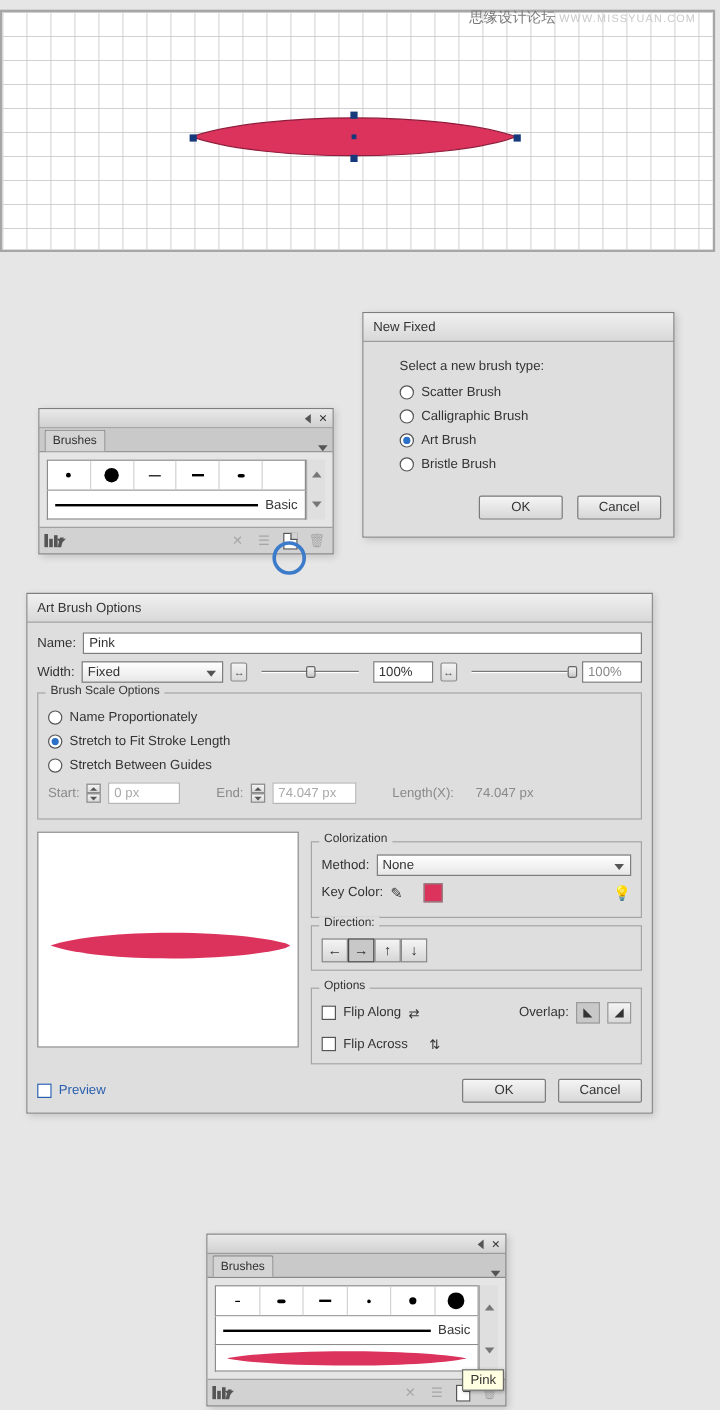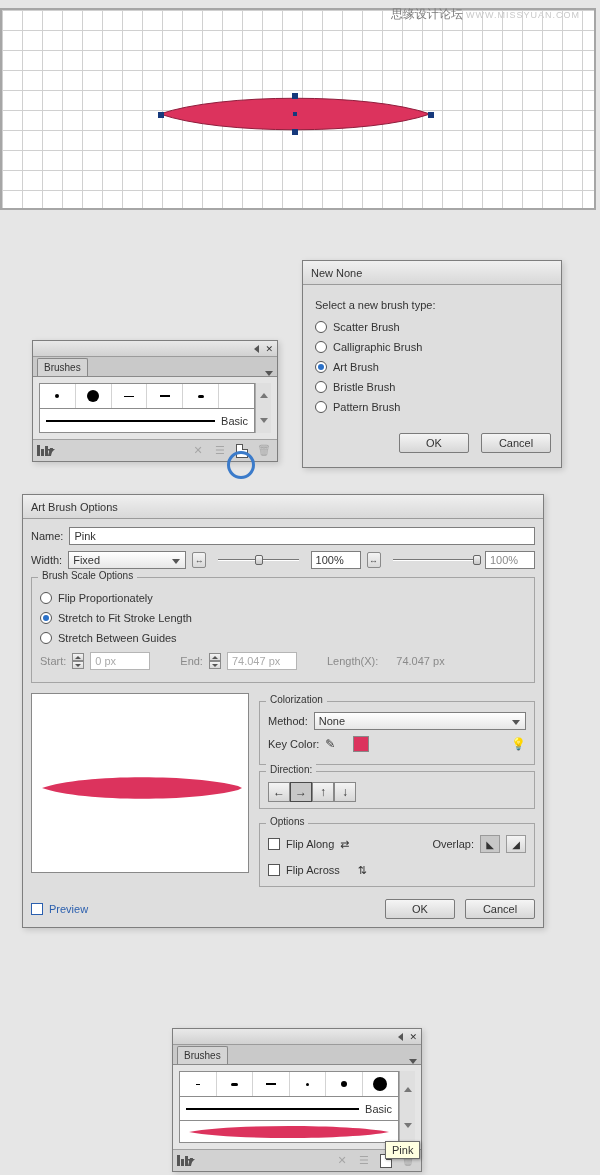--- a/index.html
+++ b/index.html
@@ -242,44 +242,40 @@
     <div class="icon-btn">
         <span class="page-icon"></span>
       </div>
     <div class="icon-btn disabled">🗑</div>
   </div>
   <span class="new-ring" style="left:194px; top:110px;"></span>
 </div>
 
 <div id="newbrush" class="panel">
   <div class="dlg-title">
-      <span>New None</span>
+      <span>New Fixed</span>
     </div>
   <div class="dlg-body">
-    <div class="group" style="border:none;padding:4px 2px;">
+    <div class="group" style="border:none;padding:4px 2px;margin-left:18px;">
       <div style="margin-bottom:6px">Select a new brush type:</div>
       <div class="radio-row">
           <span class="radio"></span>
           <span>Scatter Brush</span>
         </div>
       <div class="radio-row">
           <span class="radio"></span>
           <span>Calligraphic Brush</span>
         </div>
       <div class="radio-row">
           <span class="radio sel"></span>
           <span>Art Brush</span>
         </div>
       <div class="radio-row">
           <span class="radio"></span>
           <span>Bristle Brush</span>
-        </div>
-      <div class="radio-row">
-          <span class="radio"></span>
-          <span>Pattern Brush</span>
         </div>
     </div>
     <div class="btn-row">
       <div class="btn">
           <span>OK</span>
         </div>
       <div class="btn">
           <span>Cancel</span>
         </div>
     </div>
@@ -319,21 +315,21 @@
         </div>
       <div class="text-input muted" style="width:50px">
           <span>100%</span>
         </div>
     </div>
 
     <div class="fieldset">
       <span class="legend">Brush Scale Options</span>
       <div class="radio-row">
           <span class="radio"></span>
-          <span>Flip Proportionately</span>
+          <span>Name Proportionately</span>
         </div>
       <div class="radio-row">
           <span class="radio sel"></span>
           <span>Stretch to Fit Stroke Length</span>
         </div>
       <div class="radio-row">
           <span class="radio"></span>
           <span>Stretch Between Guides</span>
         </div>
       <div class="form-row muted" style="margin-top:4px">

